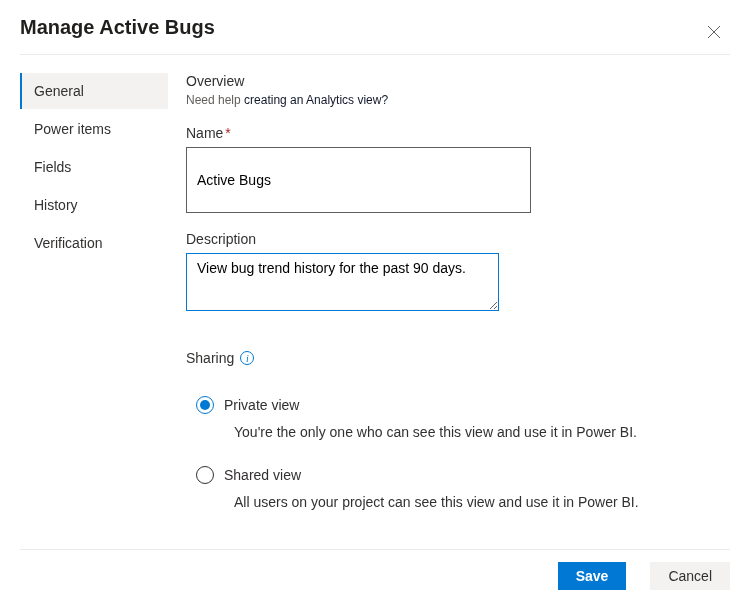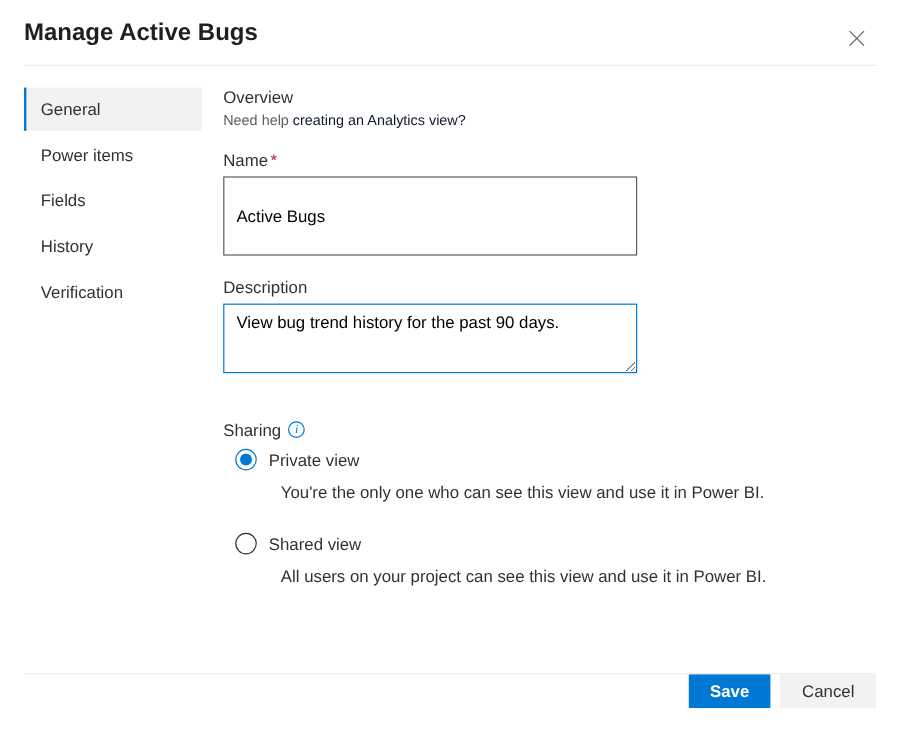--- a/index.html
+++ b/index.html
@@ -91,36 +91,36 @@
     width: 345px;
     padding: 24px 10px;
     font-family: inherit;
     font-size: 14px;
     border: 1px solid #605e5c;
     outline: none;
     background: #fff;
     margin-bottom: 18px;
   }
   .text-area {
-    width: 345px;
+    width: 313px;
     height: 58px;
     padding: 6px 10px;
     font-family: inherit;
     font-size: 14px;
     border: 1px solid #0078d4;
     outline: none;
     background: #fff;
     resize: both;
     margin-bottom: 20px;
   }
   .sharing-header {
     display: flex;
     align-items: center;
     gap: 6px;
-    margin-bottom: 8px;
+    margin-bottom: 30px;
     margin-top: 16px;
   }
   .info-icon {
     width: 14px;
     height: 14px;
     border: 1px solid #0078d4;
     border-radius: 50%;
     color: #0078d4;
     font-size: 10px;
     display: inline-flex;
@@ -169,24 +169,24 @@
     color: #323130;
     margin: 10px 0 26px 28px;
     padding-left: 10px;
   }
   .footer {
     position: absolute;
     bottom: 20px;
     right: 20px;
     left: 20px;
     border-top: 1px solid #edebe9;
-    padding-top: 0;
+    padding-top: 12px;
     display: flex;
     justify-content: flex-end;
-    gap: 8px;
+    gap: 24px;
   }
   .btn {
     padding: 6px 18px;
     font-family: inherit;
     font-size: 14px;
     border: none;
     cursor: pointer;
     min-width: 60px;
   }
   .btn-primary {

